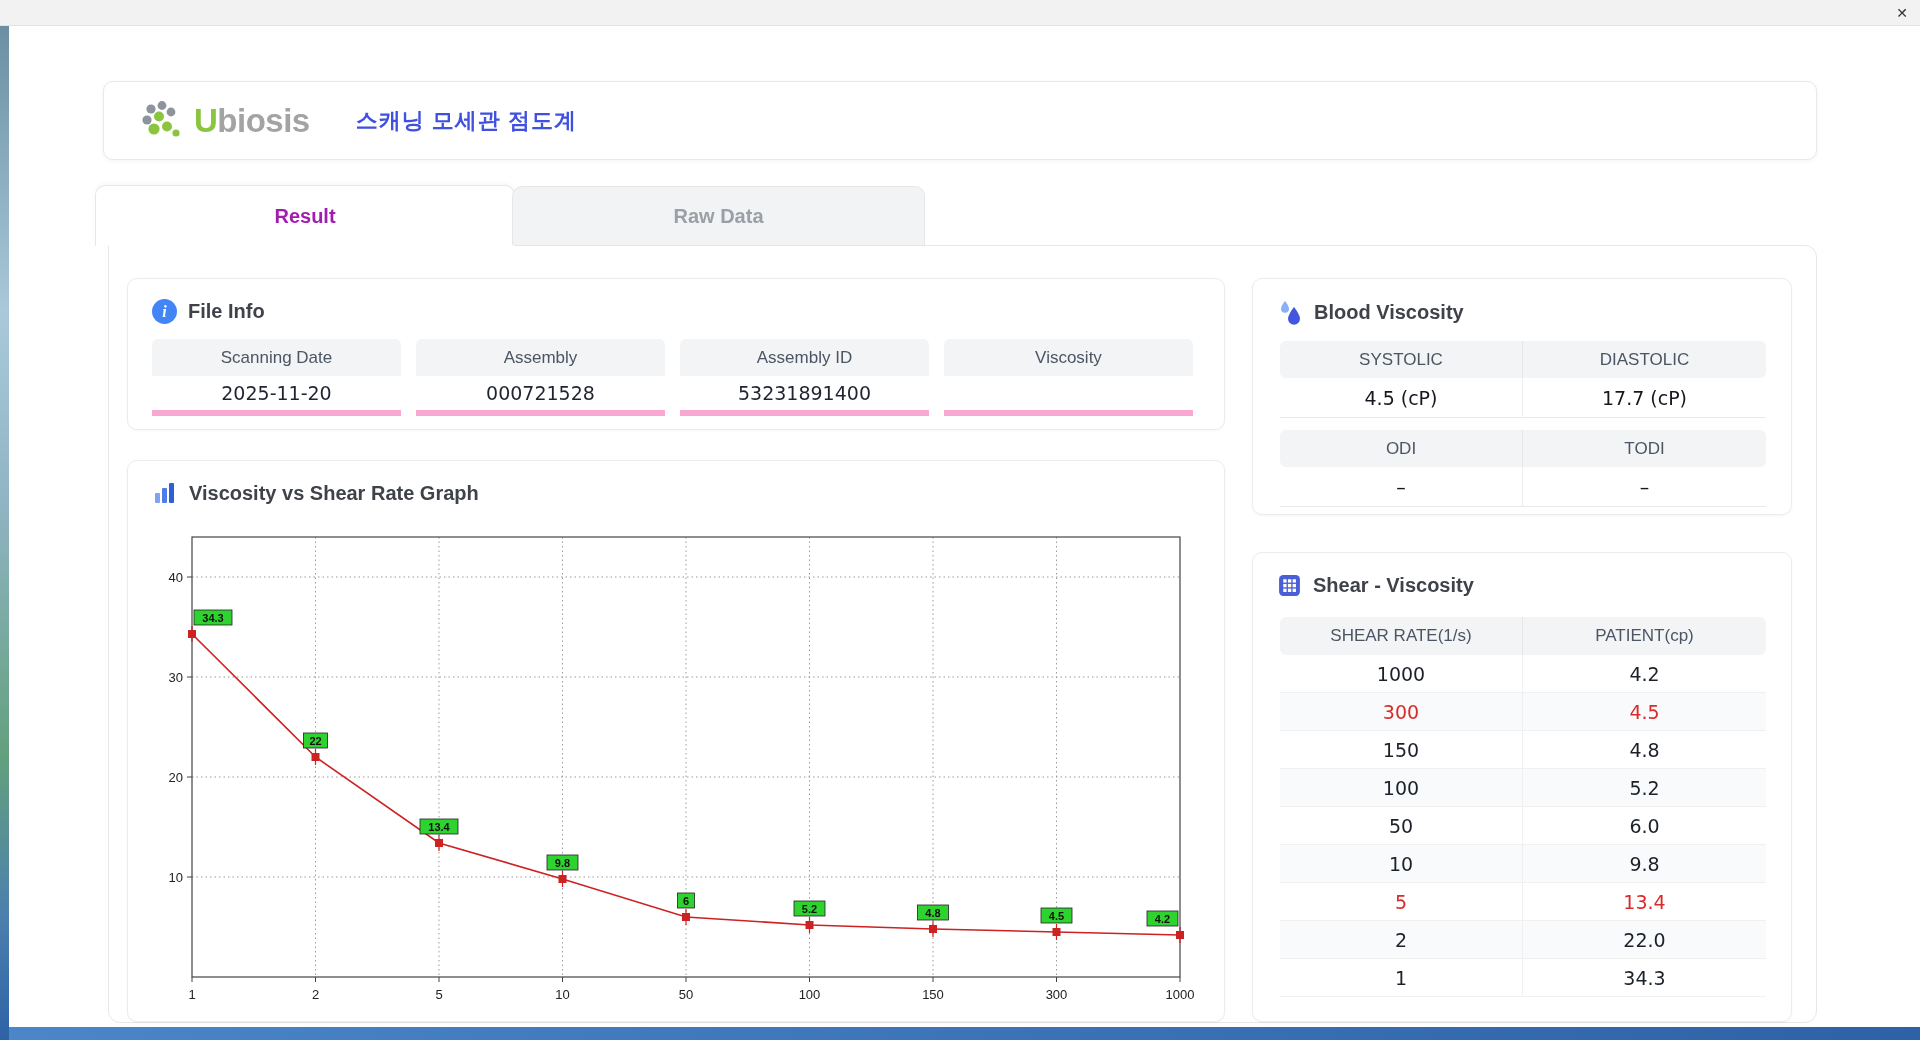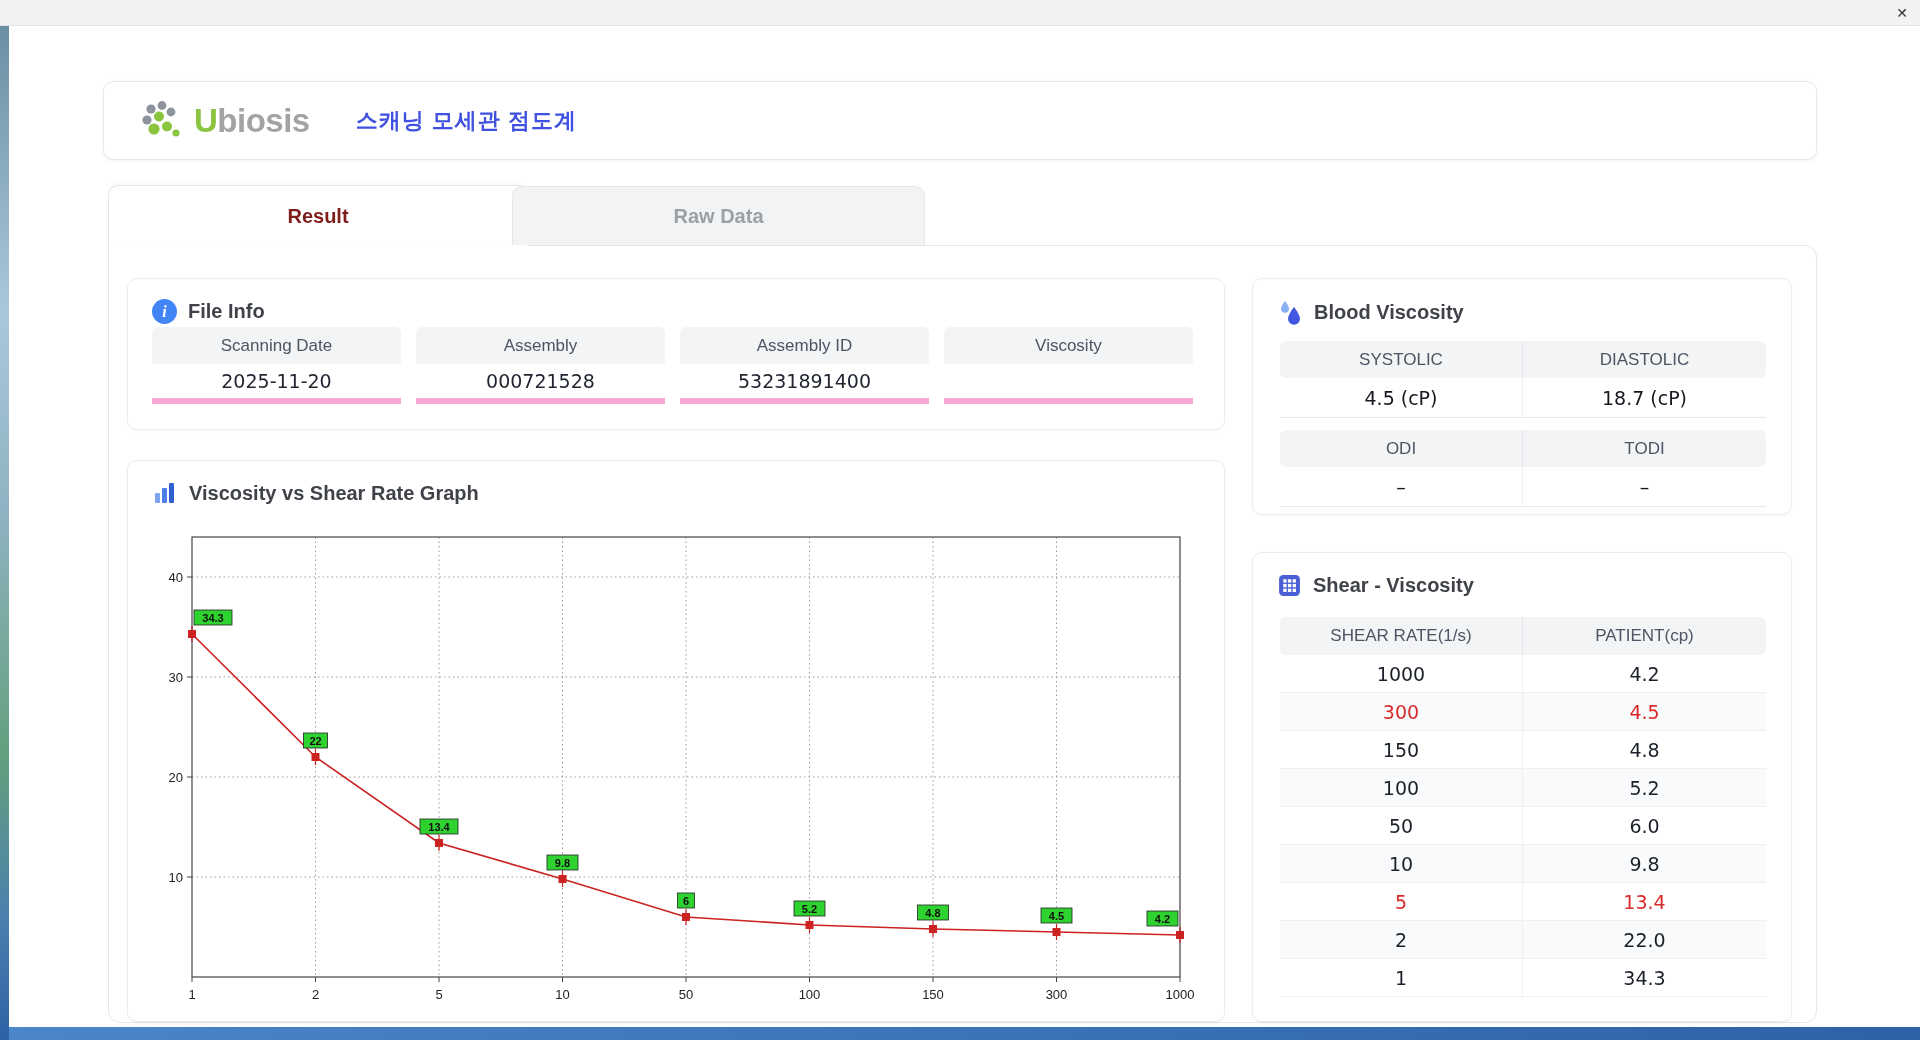--- a/index.html
+++ b/index.html
@@ -21,42 +21,42 @@
     display:flex; align-items:center; padding:0 36px; z-index:2; }
   .logo { display:flex; align-items:center; gap:8px; }
   .logo-text { font-size:33px; font-weight:600; letter-spacing:-0.5px; }
   .logo-u { color:#8bc53f; }
   .logo-rest { color:#a3a3a3; }
   .app-title { margin-left:46px; font-size:22px; font-weight:700; color:#4050e0; letter-spacing:1px; }
 
   
   .tab { position:absolute; display:flex; align-items:center; justify-content:center;
     font-size:20px; border-radius:10px 10px 0 0; z-index:3; }
-  .tab-result { left:108px; top:185px; width:420px; height:61px; background:#fff;
-    border:1px solid #e7e7e7; border-bottom:none; font-weight:700; color:#7f1d1d;
+  .tab-result { left:95px; top:185px; width:420px; height:61px; background:#fff;
+    border:1px solid #e7e7e7; border-bottom:none; font-weight:700; color:#a21caf;
     box-shadow:0 -2px 4px rgba(0,0,0,0.03); }
   .tab-raw { left:512px; top:186px; width:413px; height:59px; background:#f1f3f5;
     border:1px solid #e5e7e9; border-bottom:none; font-weight:600; color:#9aa0a6; }
 
   
   .main-panel { position:absolute; left:108px; top:245px; width:1709px; height:778px; background:#fff;
     border:1px solid #e7e7e7; border-radius:0 12px 12px 12px; z-index:1; }
 
   .card { position:absolute; background:#fff; border:1px solid #ececec; border-radius:10px;
     box-shadow:0 1px 3px rgba(0,0,0,0.04); }
   .card-header { display:flex; align-items:center; gap:11px; padding:20px 0 0 24px; }
   .card-title { font-size:20px; font-weight:700; color:#3f4349; }
 
   .file-info-card { left:18px; top:32px; width:1098px; height:152px; }
   .graph-card     { left:18px; top:214px; width:1098px; height:562px; }
   .bv-card        { left:1143px; top:32px; width:540px; height:237px; }
   .sv-card        { left:1143px; top:306px; width:540px; height:470px; }
 
   
-  .fields { position:absolute; left:24px; top:48px; display:flex; gap:15px; }
+  .fields { position:absolute; left:24px; top:60px; display:flex; gap:15px; }
   .field-col { width:249px; }
   .field-label { height:37px; background:#f3f4f6; border-radius:6px 6px 0 0; display:flex; align-items:center;
     justify-content:center; font-size:17px; color:#4b5563; }
   .field-value { height:40px; display:flex; align-items:center; justify-content:center;
     font-size:19px; color:#1f2430; border-bottom:6px solid #f9a8d4; font-family:"DejaVu Sans", sans-serif; }
 
   
   .info-icon { width:25px; height:25px; border-radius:50%; background:#4285f4; color:#fff;
     display:flex; align-items:center; justify-content:center; font-family:"Liberation Serif", serif;
     font-style:italic; font-weight:700; font-size:16px; flex:0 0 auto; }
@@ -242,21 +242,21 @@
       </svg>
       <span class="card-title">Blood Viscosity</span>
     </div>
     <div class="bv-table">
       <div class="bv-row head">
         <div class="bv-cell">SYSTOLIC</div>
         <div class="bv-cell">DIASTOLIC</div>
       </div>
       <div class="bv-row val">
         <div class="bv-cell">4.5 (cP)</div>
-        <div class="bv-cell">18.7 (cP)</div>
+        <div class="bv-cell">17.7 (cP)</div>
       </div>
       <div class="bv-gap"></div>
       <div class="bv-row head">
         <div class="bv-cell">ODI</div>
         <div class="bv-cell">TODI</div>
       </div>
       <div class="bv-row val">
         <div class="bv-cell">–</div>
         <div class="bv-cell">–</div>
       </div>

